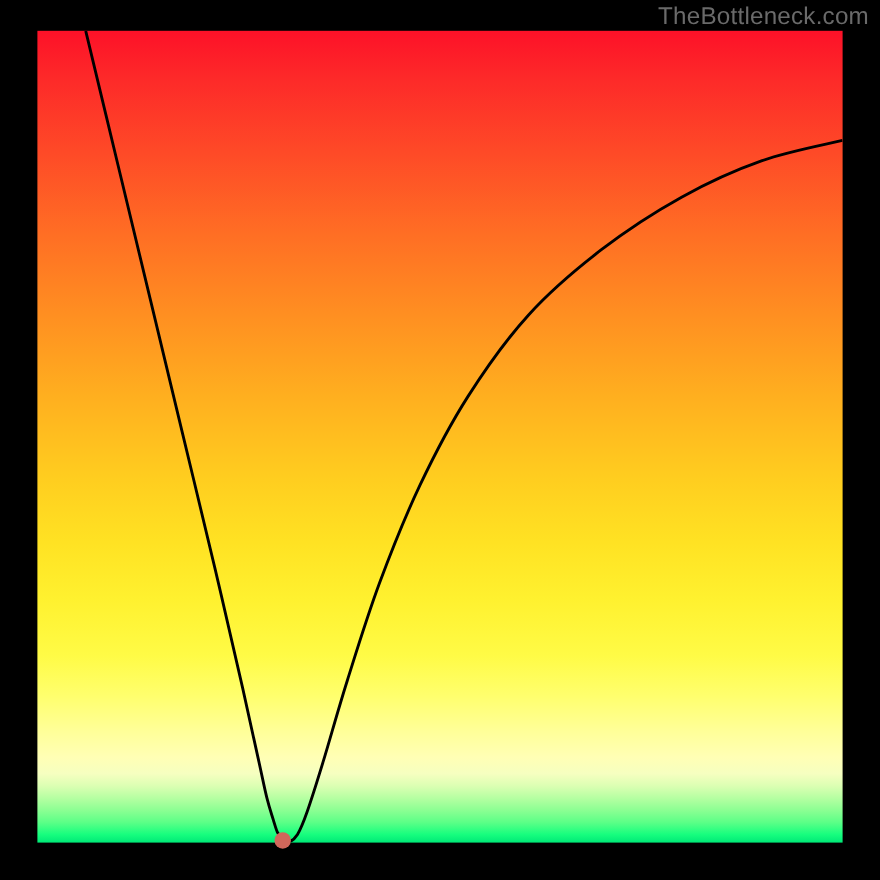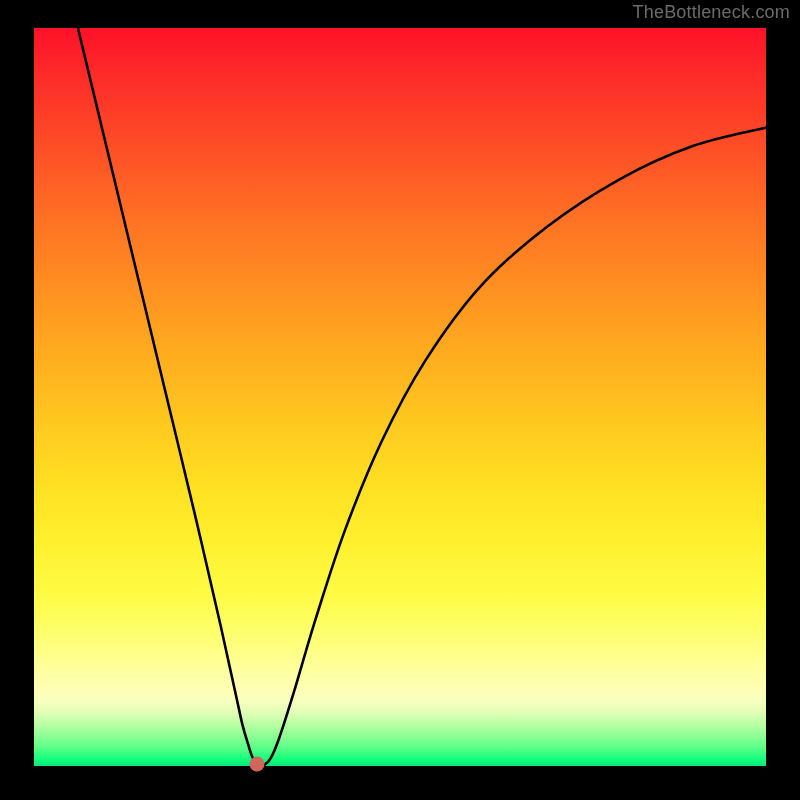--- a/index.html
+++ b/index.html
@@ -9,21 +9,21 @@
     background: #000;
     position: relative;
     font-family: Arial, Helvetica, sans-serif;
     overflow: hidden;
   }
   .watermark {
     position: absolute;
     top: 2px;
     right: 10px;
     color: #6a6a6a;
-    font-size: 18px;
+    font-size: 22px;
     font-weight: 400;
     letter-spacing: 0.2px;
     z-index: 5;
   }
   .plot-frame {
     position: absolute;
     left: 34px;
     top: 28px;
     width: 732px;
     height: 738px;

